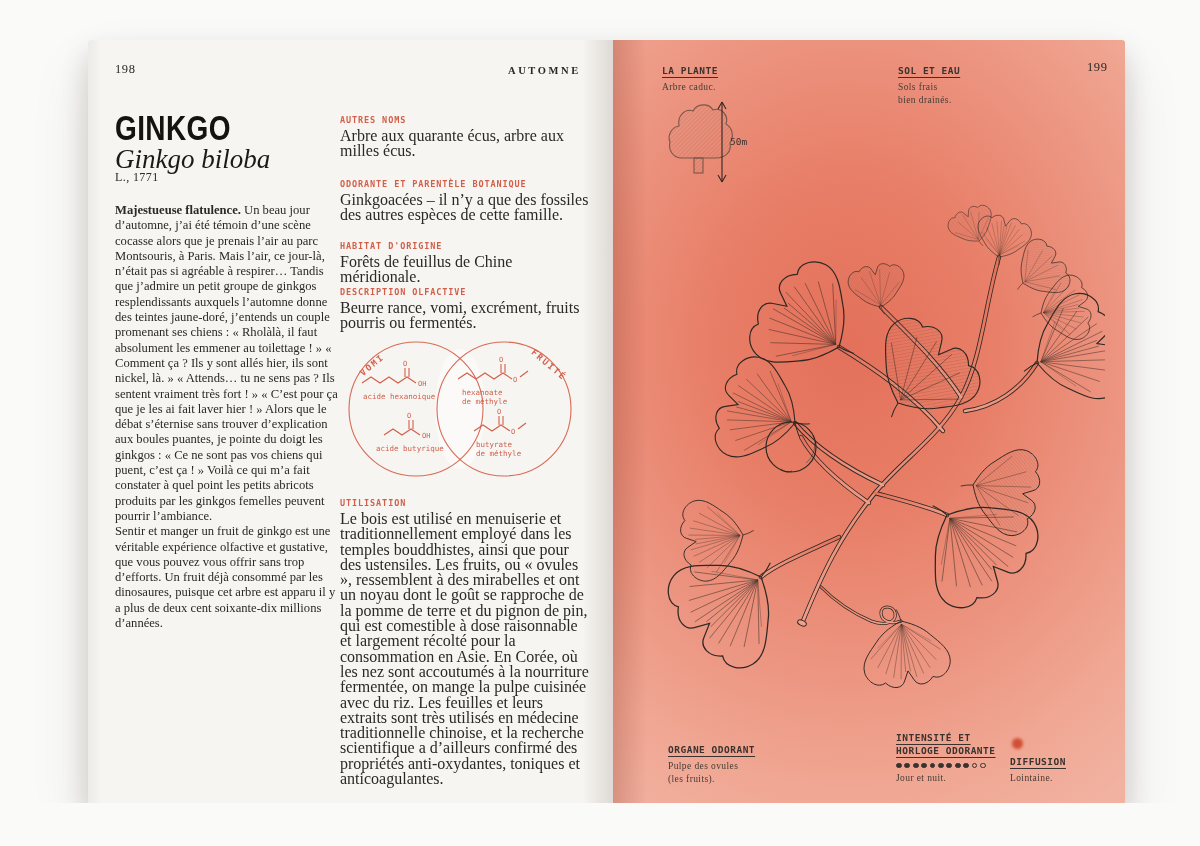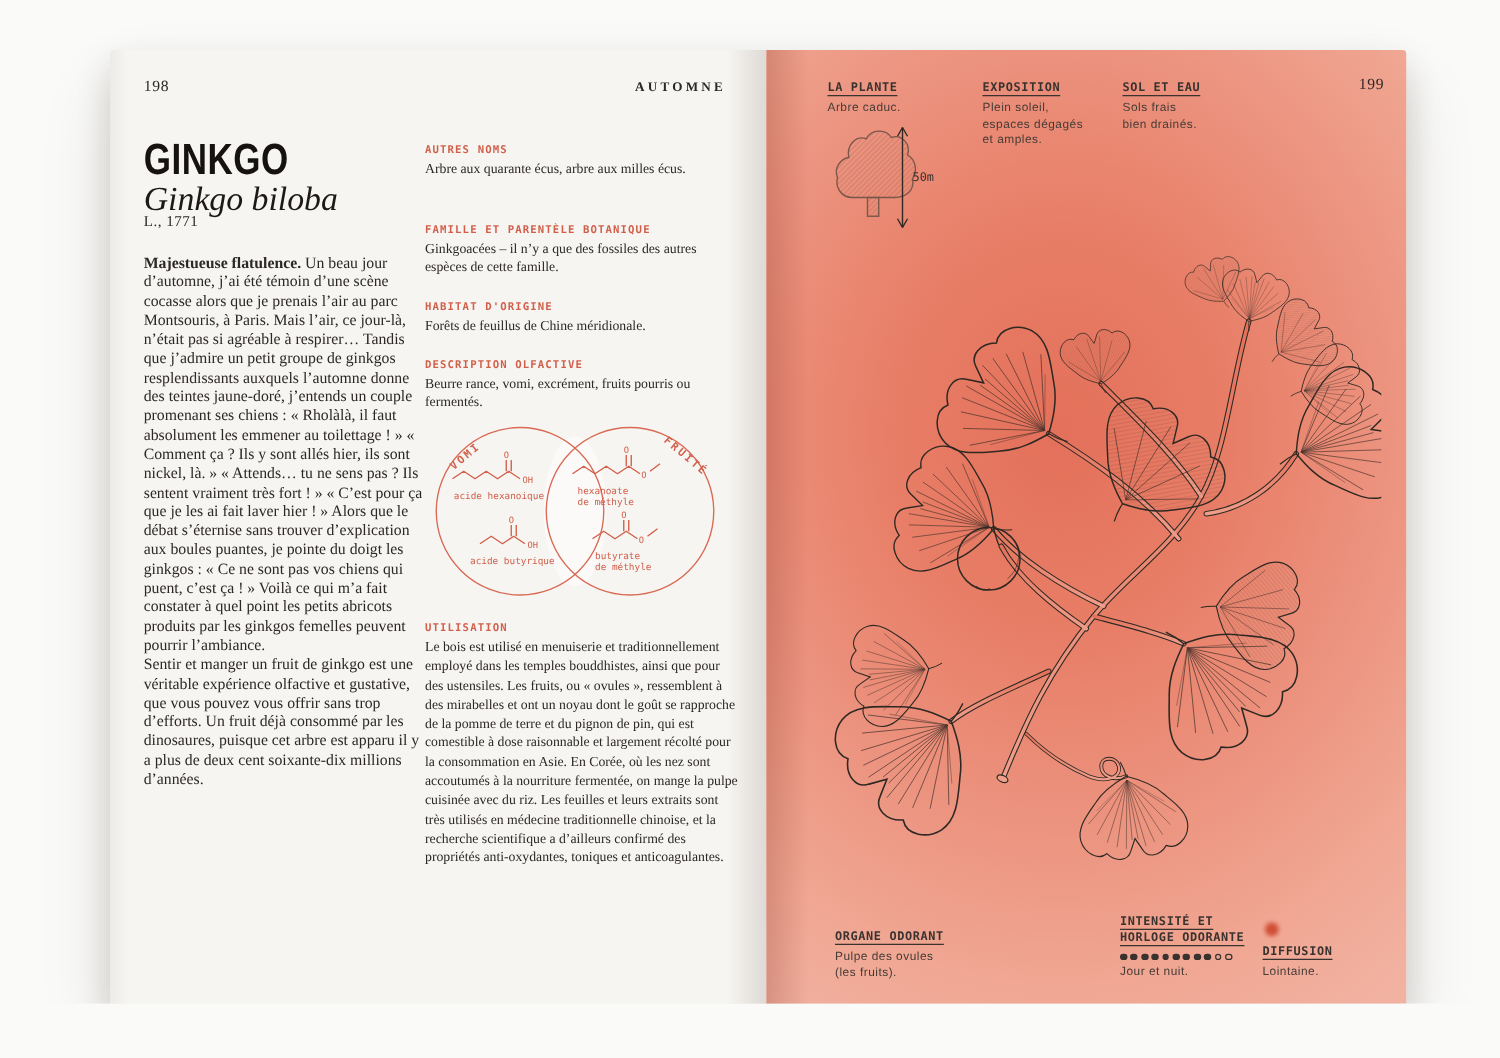--- a/index.html
+++ b/index.html
@@ -25,28 +25,28 @@
   .latin{position:absolute;left:27px;top:104px;font-style:italic;font-size:27px;color:#1c1916;}
   .author{position:absolute;left:27px;top:130px;font-size:12px;letter-spacing:.4px;color:#2c2825;}
 
   .body-col{position:absolute;left:27px;top:163px;width:228px;font-size:12.6px;line-height:15.3px;color:#2c2825;}
   .body-col p{margin:0;}
   .lead{font-weight:700;}
 
   .mid{position:absolute;left:252px;width:252px;}
   .rlabel{font-family:"DejaVu Sans Mono","Liberation Mono",monospace;font-weight:700;
           font-size:8.5px;letter-spacing:.9px;color:#d25f4a;}
-  .mtext{font-size:11px;line-height:15.3px;color:#2c2825;margin-top:3px;}
+  .mtext{font-size:16px;line-height:15.3px;color:#2c2825;margin-top:3px;}
 
   
   .fact{position:absolute;}
   .fact-label{font-family:"DejaVu Sans Mono","Liberation Mono",monospace;font-weight:700;
           font-size:9.5px;line-height:13px;letter-spacing:.5px;color:#3a322e;
           text-decoration:underline;text-underline-offset:2.5px;text-decoration-thickness:1px;white-space:pre-line;}
-  .fact-text{font-family:Liberation Sans, sans-serif;font-size:9.5px;line-height:12.5px;
+  .fact-text{font-family:Liberation Serif, serif;font-size:9.5px;line-height:12.5px;
           letter-spacing:.4px;color:#453b35;white-space:pre-line;margin-top:4px;}
   .dots{display:flex;gap:2.6px;margin-top:5px;align-items:center;height:7px;}
   .dot{width:5.8px;height:5.8px;border-radius:50%;border:1.1px solid #3a322e;box-sizing:border-box;}
   .dot.filled{background:#3a322e;}
   .diff-dot{position:absolute;left:399px;top:698px;width:11px;height:11px;border-radius:50%;
           background:#c9391f;filter:blur(1.7px);opacity:.8;}
 
   
   .so{fill:none;stroke:#2f2823;stroke-width:4.4;stroke-linecap:round;}
   .si{fill:none;stroke:url(#stemG);stroke-width:2.7;stroke-linecap:round;}
@@ -71,21 +71,21 @@
       <div class="body-col">
         <p><span class="lead">Majestueuse flatulence.</span> <span>Un beau jour d’automne, j’ai été témoin d’une scène cocasse alors que je prenais l’air au parc Montsouris, à Paris. Mais l’air, ce jour-là, n’était pas si agréable à respirer… Tandis que j’admire un petit groupe de ginkgos resplendissants auxquels l’automne donne des teintes jaune-doré, j’entends un couple promenant ses chiens : « Rholàlà, il faut absolument les emmener au toilettage ! » « Comment ça ? Ils y sont allés hier, ils sont nickel, là. » « Attends… tu ne sens pas ? Ils sentent vraiment très fort ! » « C’est pour ça que je les ai fait laver hier ! » Alors que le débat s’éternise sans trouver d’explication aux boules puantes, je pointe du doigt les ginkgos : « Ce ne sont pas vos chiens qui puent, c’est ça ! » Voilà ce qui m’a fait constater à quel point les petits abricots produits par les ginkgos femelles peuvent pourrir l’ambiance.</span></p>
         <p>Sentir et manger un fruit de ginkgo est une véritable expérience olfactive et gustative, que vous pouvez vous offrir sans trop d’efforts. Un fruit déjà consommé par les dinosaures, puisque cet arbre est apparu il y a plus de deux cent soixante-dix millions d’années.</p>
       </div>
 
       <div class="mid" style="top:75px;">
         <div class="rlabel">AUTRES NOMS</div>
         <div class="mtext">Arbre aux quarante écus, arbre aux milles écus.</div>
       </div>
       <div class="mid" style="top:139px;">
-        <div class="rlabel">FAMILLE ET PARENTÈLE BOTANIQUE</div>
+        <div class="rlabel">ODORANTE ET PARENTÈLE BOTANIQUE</div>
         <div class="mtext">Ginkgoacées – il n’y a que des fossiles des autres espèces de cette famille.</div>
       </div>
       <div class="mid" style="top:201px;">
         <div class="rlabel">HABITAT D'ORIGINE</div>
         <div class="mtext">Forêts de feuillus de Chine méridionale.</div>
       </div>
       <div class="mid" style="top:247px;">
         <div class="rlabel">DESCRIPTION OLFACTIVE</div>
         <div class="mtext">Beurre rance, vomi, excrément, fruits pourris ou fermentés.</div>
       </div>
@@ -144,26 +144,20 @@
     </div>
 
     <div class="page page-right">
       <div class="gutter-shadow"></div>
 
       <div class="pagenum" style="left:474px;top:20px;">199</div>
 
       <div class="fact" style="left:49px;top:24px;width:112px;">
         <div class="fact-label">LA PLANTE</div>
         <div class="fact-text">Arbre caduc.</div>
-      </div>
-      <div class="fact" style="left:173px;top:24px;width:110px;">
-        <div class="fact-label">EXPOSITION</div>
-        <div class="fact-text">Plein soleil,
-espaces dégagés
-et amples.</div>
       </div>
       <div class="fact" style="left:285px;top:24px;width:110px;">
         <div class="fact-label">SOL ET EAU</div>
         <div class="fact-text">Sols frais
 bien drainés.</div>
       </div>
 
       <svg style="position:absolute;left:53px;top:56px;" width="110" height="96" viewBox="0 0 110 96">
         <defs>
           <pattern id="hatch2" width="3" height="3" patternUnits="userSpaceOnUse" patternTransform="rotate(45)">

